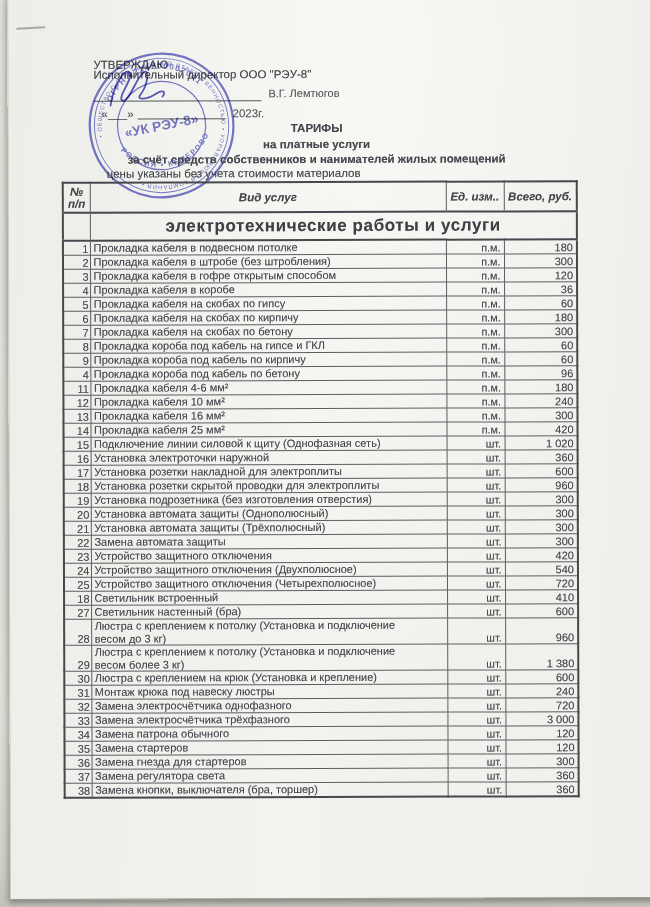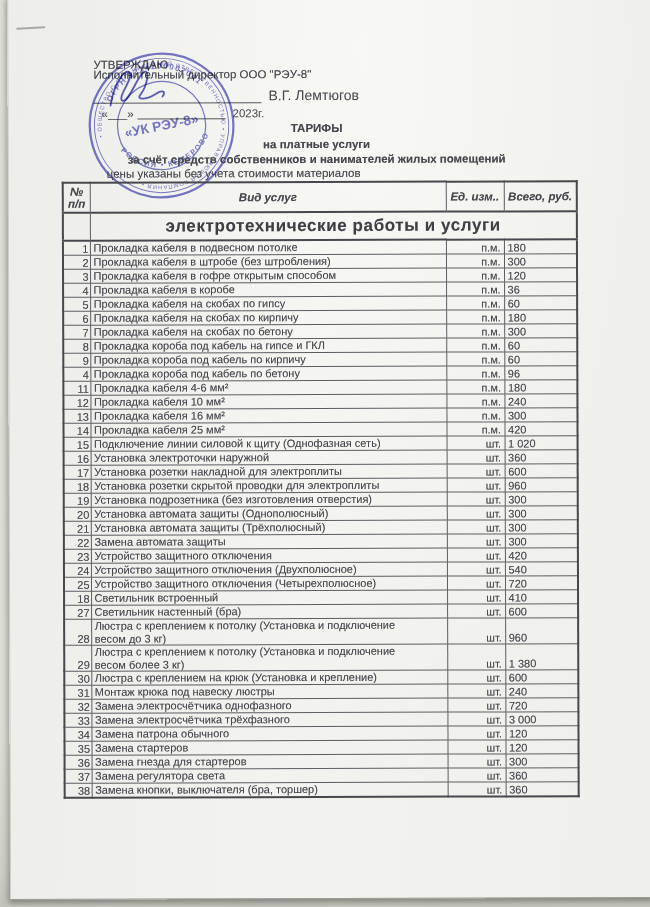--- a/index.html
+++ b/index.html
@@ -20,21 +20,21 @@
     transform-origin:bottom left;
   }
   .pen-mark{
     position:absolute;left:8px;top:31px;width:29px;height:2px;
     background:#90918f;border-radius:2px;transform:rotate(-3deg);opacity:.75;
   }
   .hdr{position:absolute;color:#45474d;font-size:11.5px;line-height:13px;
        text-shadow:0 0 .5px rgba(70,72,80,.45);}
   .hdr.b{font-weight:bold;}
   .hdr.center{left:50px;width:516px;text-align:center;}
-  .sig-row{position:absolute;left:85px;top:92px;display:flex;align-items:flex-end;color:#45474d;font-size:14px;}
+  .sig-row{position:absolute;left:85px;top:92px;display:flex;align-items:flex-start;color:#45474d;font-size:11px;}
   .sig-line{width:168px;border-bottom:1px solid #55575c;height:13px;margin-right:7px;}
   .date-row{position:absolute;left:85px;top:110px;display:flex;align-items:flex-end;color:#45474d;font-size:11.5px;margin-left:8px;}
   .date-line{width:88px;border-bottom:1px solid #55575c;height:13px;margin:0 7px 0 4px;}
   .stamp{position:absolute;left:74px;top:55px;width:158px;height:150px;
          transform:rotate(-11deg);opacity:.8;mix-blend-mode:multiply;}
   .signature{position:absolute;left:92px;top:68px;mix-blend-mode:multiply;}
 
   .tariff-table{
     position:absolute;left:53px;top:186px;width:514px;
     border-collapse:collapse;table-layout:fixed;
@@ -52,21 +52,21 @@
   }
   .section-row td{
     height:26px;font-weight:bold;font-size:17px;letter-spacing:.6px;
     text-align:center;vertical-align:middle;color:#3e4046;
     border-bottom:2px solid #46484d;
   }
   .tariff-table tbody td{font-size:11px;line-height:12.5px;height:13px;vertical-align:bottom;}
   .c-num{text-align:right;padding-right:1px !important;}
   .c-srv{text-align:left;vertical-align:middle !important;white-space:pre-line;}
   .c-unit{text-align:right;font-size:10.8px !important;}
-  .c-price{text-align:left;font-size:11px;border-radius:7px;}
+  .c-price{text-align:right;font-size:11px;border-radius:7px;}
 </style>
 </head>
 <body>
 
 <div class="paper">
 
   <div class="pen-mark"></div>
 
   <div class="hdr" style="left:85px;top:63px;">УТВЕРЖДАЮ</div>
   <div class="hdr" style="left:85px;top:73px;">Исполнительный директор ООО "РЭУ-8"</div>

